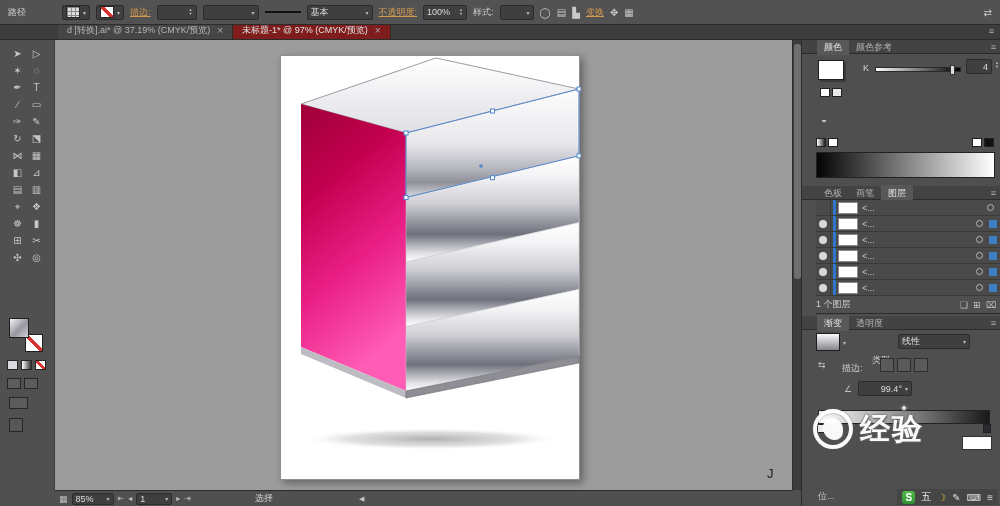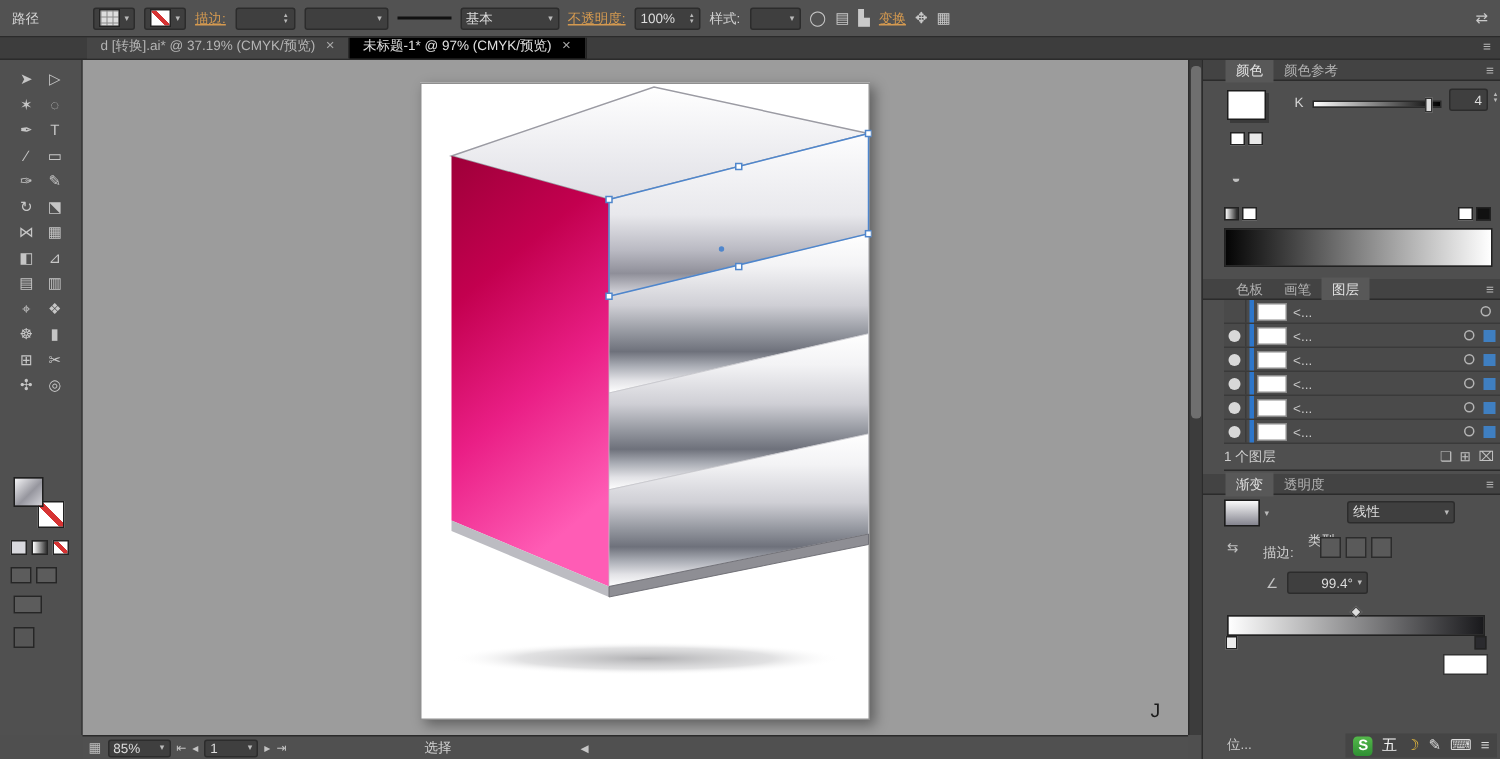--- a/index.html
+++ b/index.html
@@ -24,21 +24,21 @@
   .sw-none{background:#fff linear-gradient(45deg,transparent 40%,#d63333 40%,#d63333 60%,transparent 60%)}
   .line-preview{width:36px;height:2px;background:#111;display:inline-block}
   .cb-icon{color:#c9c9c9;font-size:10px}
   .cb-right{margin-left:auto}
 
   
   .tab-bar{position:absolute;left:0;top:22px;width:1000px;height:18px;background:#3d3d3d;
     border-bottom:1px solid #2b2b2b;display:flex;align-items:flex-start;padding-left:58px;z-index:4}
   .doc-tab{height:17px;display:flex;align-items:center;gap:7px;padding:0 9px;background:#464646;
     border-right:1px solid #2b2b2b;color:#b5b5b5;white-space:nowrap;cursor:pointer}
-  .doc-tab.active{background:#000000;color:#e0e0e0}
+  .doc-tab.active{background:#7f1d1d;color:#e0e0e0}
   .tab-close{color:#a8a8a8;font-size:10px}
   .tabbar-menu{margin-left:auto;margin-right:6px;color:#b5b5b5;align-self:center}
 
   
   .toolbar{position:absolute;left:0;top:40px;width:55px;height:450px;background:#505050;
     border-right:1px solid #3a3a3a;z-index:3}
   .tool-grid{display:grid;grid-template-columns:17px 17px;justify-content:center;gap:0 2px;padding-top:5px}
   .tool{height:17px;display:flex;align-items:center;justify-content:center;font-size:10px;color:#c6c6c6;cursor:pointer}
   .fs{position:absolute;left:9px;top:278px;width:34px;height:34px}
   .fs-fill{position:absolute;left:0;top:0;width:20px;height:20px;border:1px solid #1f1f1f;
@@ -61,21 +61,21 @@
   .artboard{position:absolute;left:225px;top:15px;width:300px;height:425px;background:#fff;
     border:1px solid #8f8f8f;box-shadow:3px 3px 8px rgba(0,0,0,.38)}
   .stray-j{position:absolute;left:712px;top:426px;color:#1c1c1c;font-size:13px}
 
   
   .status-bar{position:absolute;left:0;top:450px;width:737px;height:16px;background:#505050;
     border-top:1px solid #2b2b2b;display:flex;align-items:center;gap:4px;padding:0 4px}
   .sb-icon{color:#bdbdbd;font-size:9px}
   .sb-dd{height:12px;font-size:9px}
   .nav{color:#c2c2c2;font-size:8px;cursor:pointer}
-  .status-text{margin-left:88px;color:#d2d2d2}
+  .status-text{margin-left:60px;color:#d2d2d2}
   .hs-arrow{margin-left:82px;color:#c6c6c6;font-size:7px}
 
   
   .vscroll{position:absolute;left:792px;top:40px;width:9px;height:450px;background:#3c3c3c;border-left:1px solid #2b2b2b}
   .vthumb{position:absolute;left:1px;top:4px;width:7px;height:235px;background:#6f6f6f;border-radius:3px}
 
   
   .right-panel{position:absolute;left:801px;top:40px;width:199px;height:466px;background:#4f4f4f;
     border-left:1px solid #2b2b2b}
   .rp-tabs{position:absolute;left:0;right:0;height:14px;background:#434343;border-bottom:1px solid #2b2b2b;
@@ -494,20 +494,24 @@
         <span class="gmid"></span>
         <span class="gstop" style="left:-2px"></span>
         <span class="gstop gs-right" style="right:-2px"></span>
       </span>
       <span class="loc-box"></span>
     </div>
 
     <span class="rp-pos">位...</span>
   </div>
 
+  <div class="watermark">
+    <span class="wm-badge"></span>
+    <span class="wm-text">经验</span>
+  </div>
 
   <div class="ime">
     <span class="ime-s">S</span>
     <span class="ime-wubi">五</span>
     <span class="ime-moon">☽</span>
     <span class="ime-ic">✎</span>
     <span class="ime-ic">⌨</span>
     <span class="ime-ic">≡</span>
   </div>
 

